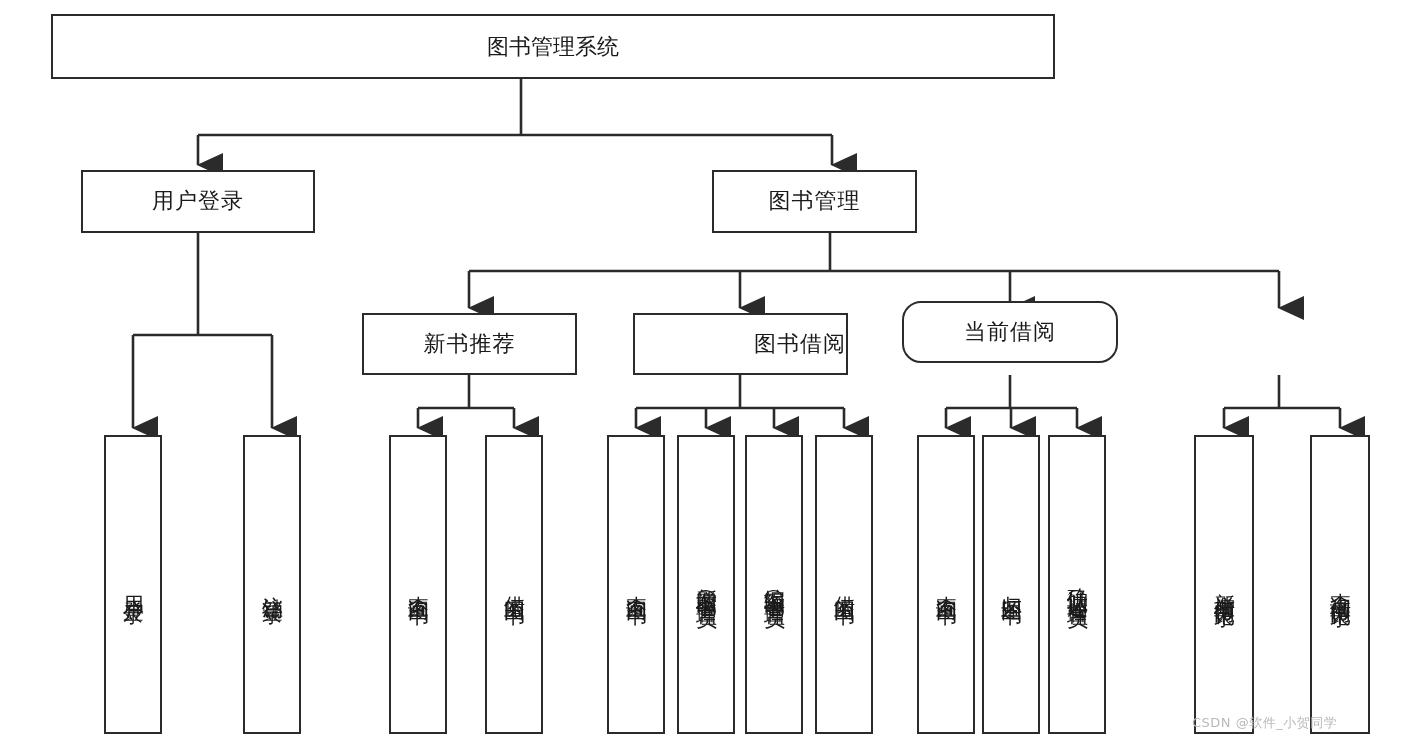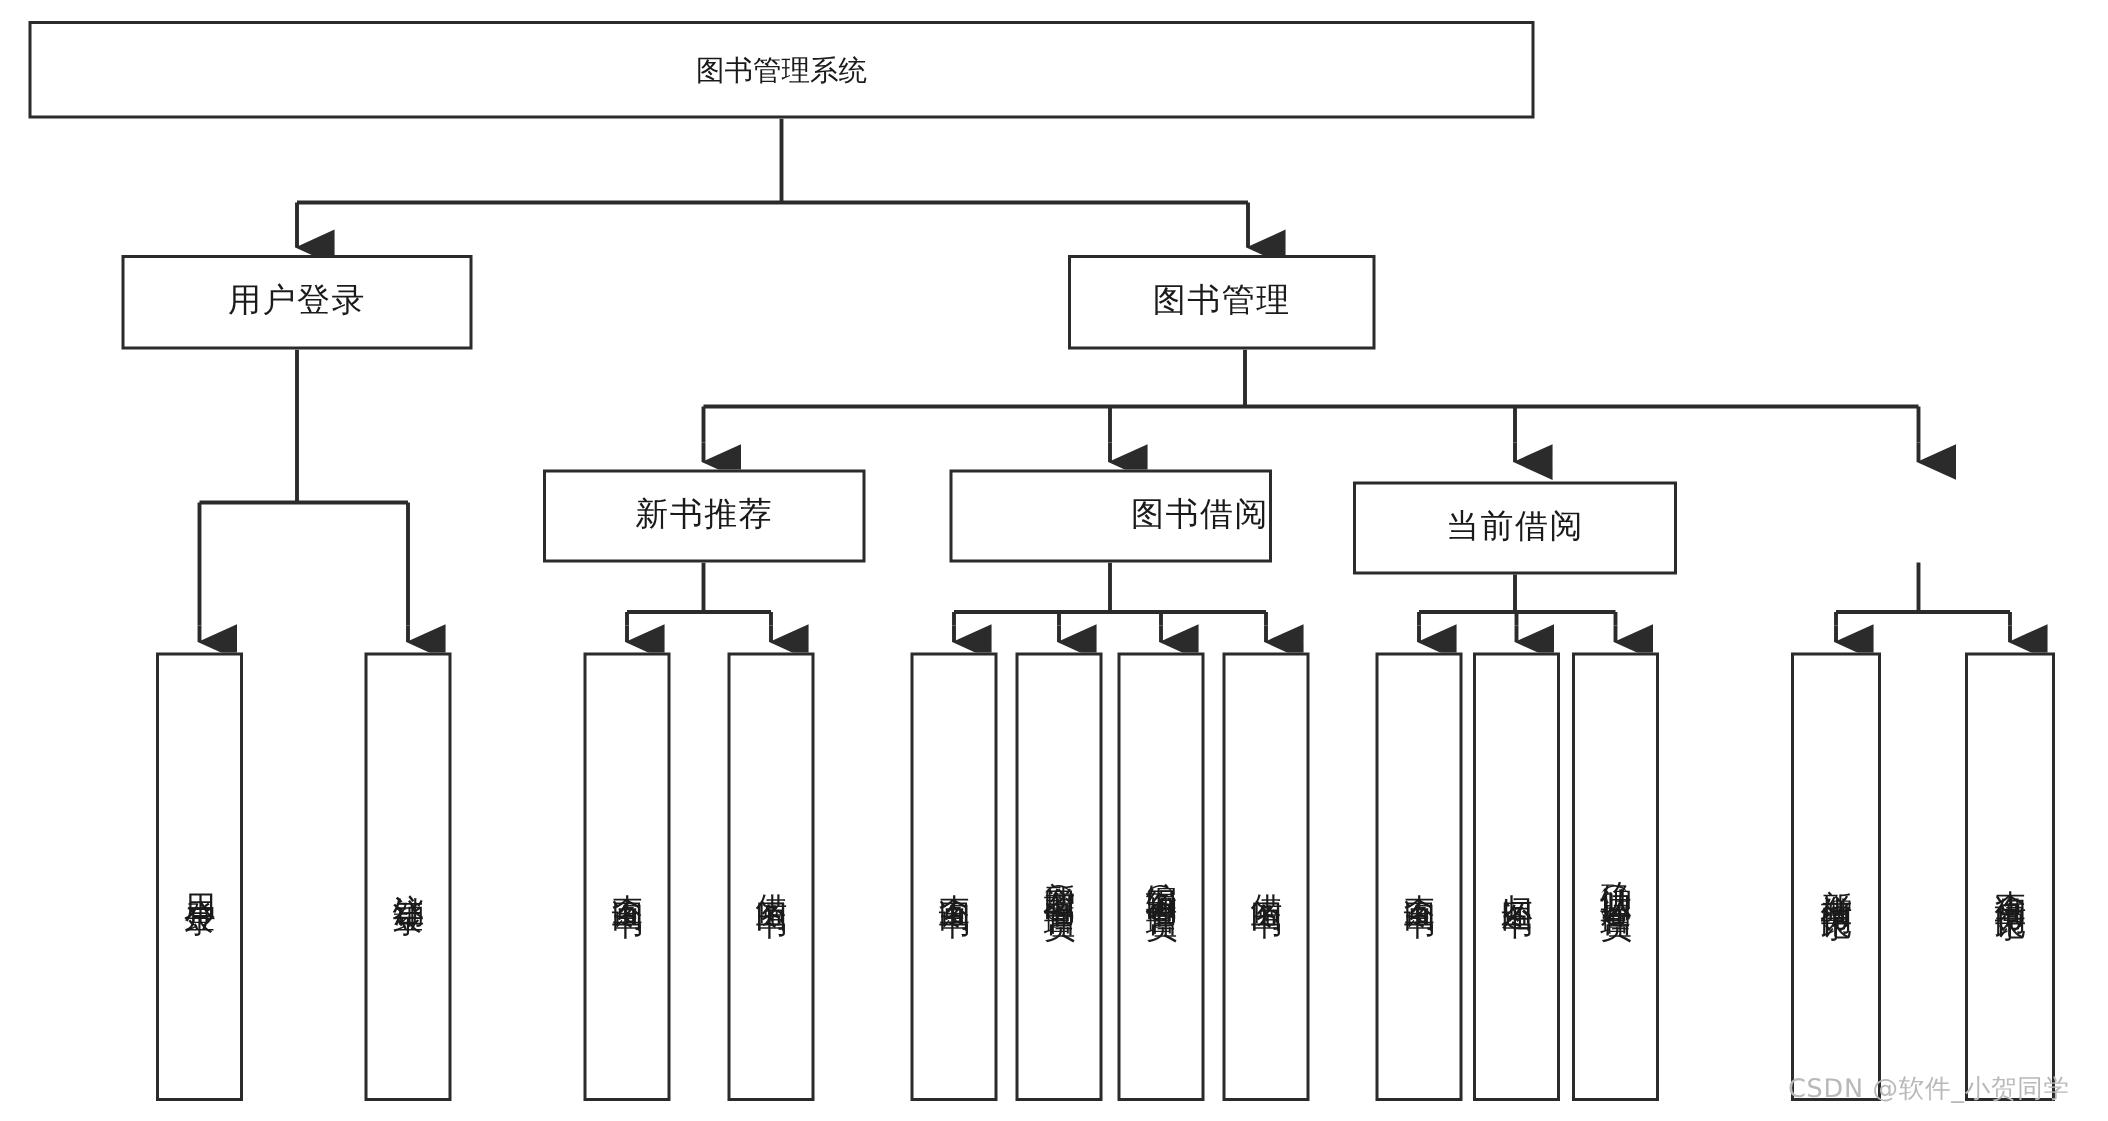--- a/index.html
+++ b/index.html
@@ -26,21 +26,22 @@
     align-items: center;
     justify-content: center;
     color: #1a1a1a;
   }
   .node.h {
     font-size: 22px;
     letter-spacing: 1px;
     line-height: 1.2;
   }
   .node.root {
-    font-size: 19px;
+    font-size: 22px;
+    margin-left: 32px;
   }
   .node.leaf {
     font-size: 21px;
     letter-spacing: 2px;
     padding: 8px 0;
     align-items: center;
     justify-content: center;
   }
   .vtext {
     writing-mode: vertical-rl;
@@ -62,21 +63,21 @@
     left: 0;
     top: 0;
     width: 1405px;
     height: 747px;
     pointer-events: none;
   }
   .watermark {
     position: absolute;
     left: 1192px;
     top: 714px;
-    font-size: 17px;
+    font-size: 13px;
     color: #b9b9b9;
     white-space: nowrap;
     letter-spacing: 0.5px;
   }
 </style>
 </head>
 <body>
 
 <div id="canvas">
 
@@ -161,21 +162,21 @@
   <div class="node h" style="left:712px; top:170px; width:205px; height:63px;">
     <span>图书管理</span>
   </div>
 
   <div class="node h" style="left:362px; top:313px; width:215px; height:62px;">
     <span>新书推荐</span>
   </div>
   <div class="node h" style="left:633px; top:313px; width:215px; height:62px;justify-content:flex-end;">
     <span>图书借阅</span>
   </div>
-  <div class="node h" style="left:902px; top:321px; width:216px; height:62px;">
+  <div class="node h" style="left:902px; top:301px; width:216px; height:62px;border-radius:19px;">
     <span>当前借阅</span>
   </div>
 
   <div class="node leaf" style="left:104px; top:435px; width:58px; height:299px;">
     <span class="leaf-inner">
       <span class="vtext">用户登录</span>
     </span>
   </div>
   <div class="node leaf" style="left:243px; top:435px; width:58px; height:299px;">
     <span class="leaf-inner">

